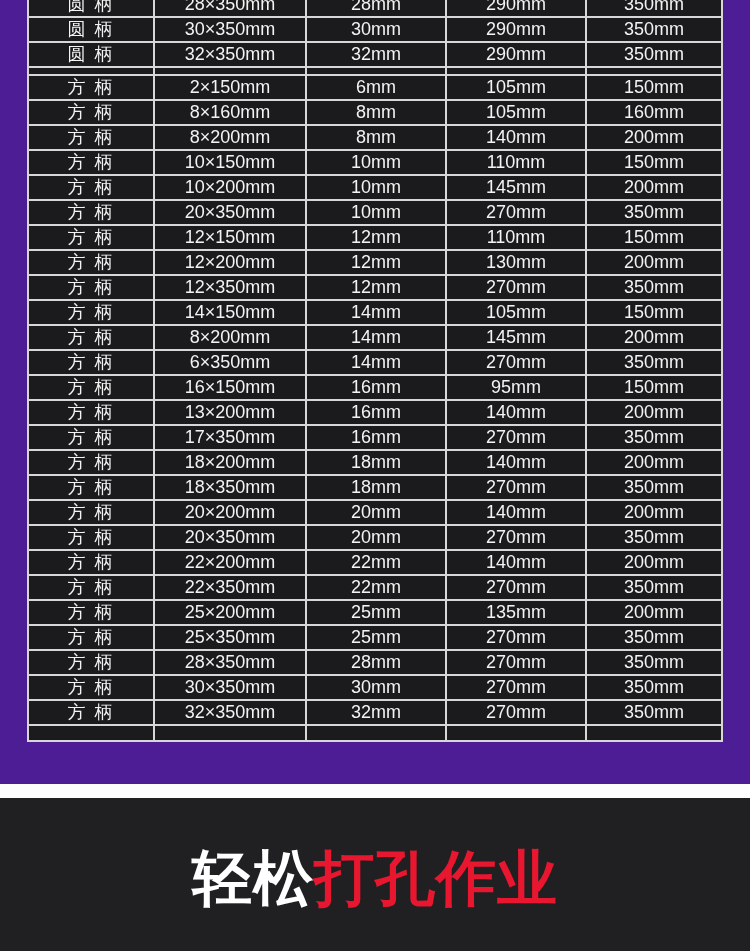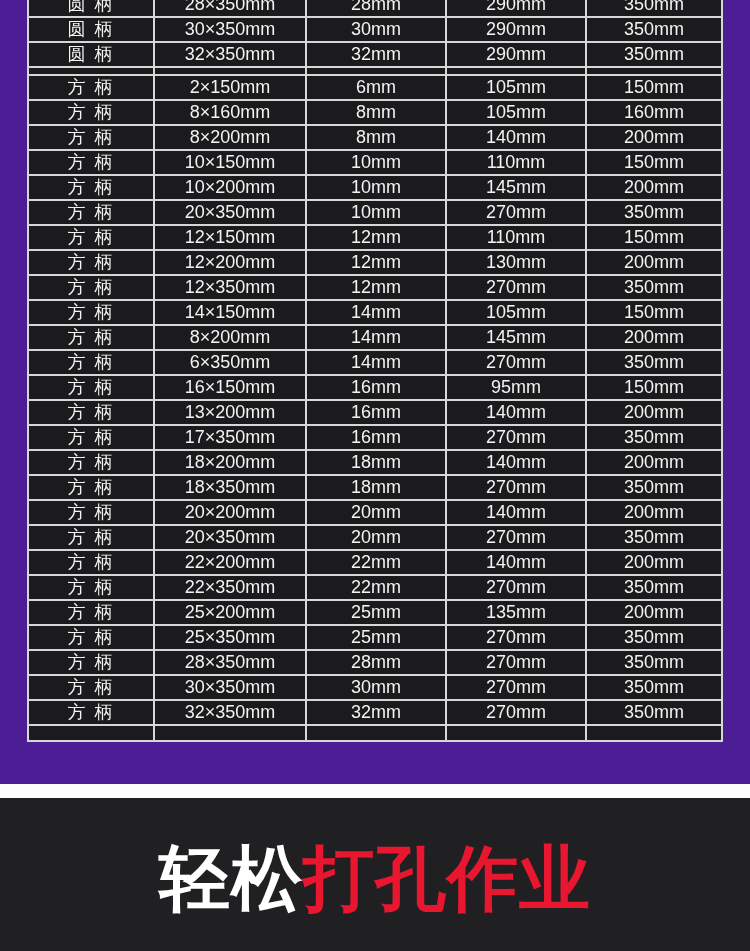--- a/index.html
+++ b/index.html
@@ -44,21 +44,21 @@
     position:absolute;left:0;top:784px;width:750px;height:14px;
     background:#fdfdfd;
   }
   .banner-section{
     position:absolute;left:0;top:798px;width:750px;height:153px;
     background:#202023;
     display:flex;justify-content:center;align-items:center;
     padding-top:0;box-sizing:border-box;
   }
   .banner-text{
-    font-size:71px;
+    font-size:60px;
     font-weight:900;
     line-height:1;
     letter-spacing:1px;
     margin-top:8px;
     white-space:nowrap;
     text-align:right;
   }
   .banner-white{color:#ffffff;}
   .banner-red{color:#e8172f;}
 </style>

